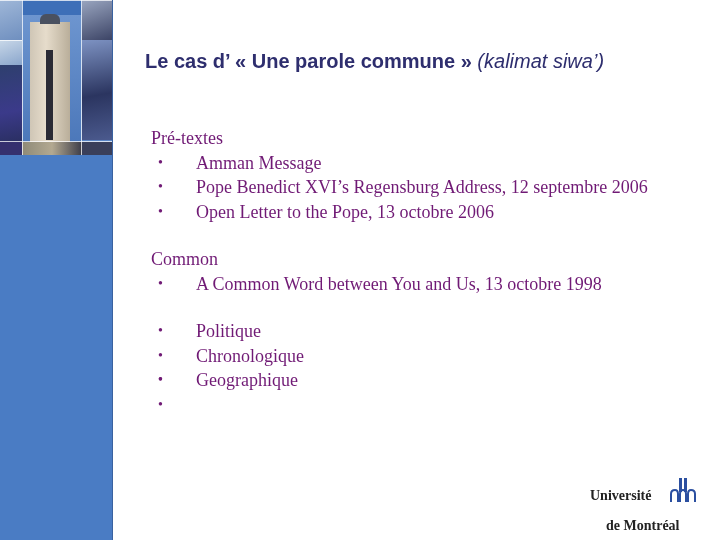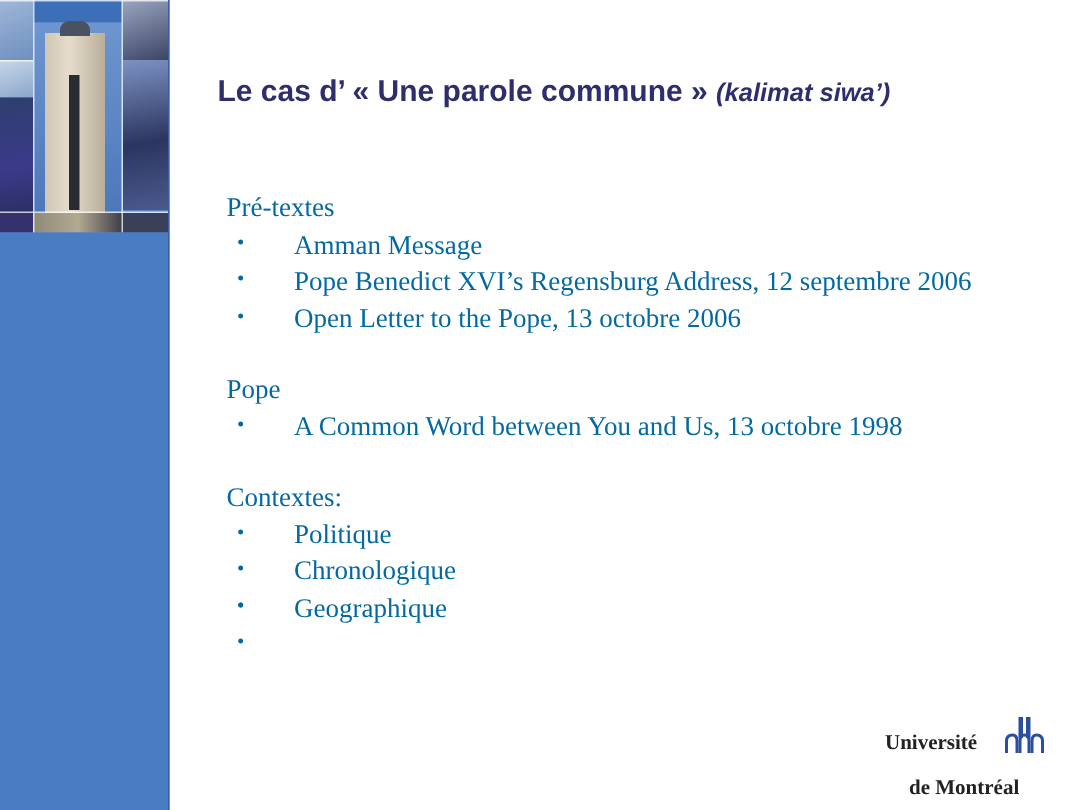--- a/index.html
+++ b/index.html
@@ -33,23 +33,23 @@
     .tile-j { left: 0; top: 142px; width: 22px; height: 13px; background: #35306e; }
     .gridline-h { position: absolute; left: 0; width: 112px; height: 1px; background: rgba(255,255,255,0.75); }
     .gridline-v { position: absolute; top: 0; width: 1px; height: 155px; background: rgba(255,255,255,0.75); }
 
     .title {
       position: absolute; left: 145px; top: 50px; white-space: nowrap;
       font-family: "Liberation Sans", sans-serif; color: #2e2e6e;
       font-size: 20px;
     }
     .title .main { font-weight: bold; }
-    .title .sub { font-style: italic; font-size: 17px; font-weight: bold; }
+    .title .sub { font-style: italic; font-size: 20px; font-weight: normal; }
 
-    .content { position: absolute; left: 151px; top: 126px; color: #0369a1; font-size: 18px; line-height: 24.5px; }
+    .content { position: absolute; left: 151px; top: 126px; color: #701a75; font-size: 18px; line-height: 24.5px; }
     .section { margin-bottom: 23px; }
     .heading { white-space: nowrap; }
     .item { position: relative; padding-left: 45px; white-space: nowrap; }
     .bullet { position: absolute; left: 7px; top: 0; font-size: 14px; }
     .it { }
 
     .logo { position: absolute; left: 588px; top: 478px; width: 120px; height: 44px; }
     .logo-text { font-family: "Liberation Serif", serif; color: #222; font-size: 14px; line-height: 15px; font-weight: bold; position: absolute; }
     .logo-line1 { left: 2px; top: 10px; }
     .logo-line2 { left: 18px; top: 40px; }
@@ -85,25 +85,24 @@
 </div>
 
 <div class="content" id="content">
     <div class="section">
       <div class="heading">Pré-textes</div>
       <div class="item"><span class="bullet">•</span><span>Amman Message</span></div>
       <div class="item"><span class="bullet">•</span><span>Pope Benedict XVI’s </span><span class="it">Regensburg Address</span><span>, 12 septembre 2006</span></div>
       <div class="item"><span class="bullet">•</span><span class="it">Open Letter to the Pope</span><span>, 13 octobre 2006</span></div>
     </div>
     <div class="section">
-      <div class="heading">Pope</div>
+      <div class="heading">Common</div>
       <div class="item"><span class="bullet">•</span><span class="it">A Common Word between You and Us</span><span>, 13 octobre 1998</span></div>
     </div>
     <div class="section">
-      <div class="heading">Contextes:</div>
       <div class="item"><span class="bullet">•</span><span>Politique</span></div>
       <div class="item"><span class="bullet">•</span><span>Chronologique</span></div>
       <div class="item"><span class="bullet">•</span></div>
       <div class="item"><span class="bullet">•</span><span>Geographique</span></div>
       <div class="item"><span class="bullet">•</span></div>
     </div>
   </div>
 
 <div class="logo">
   <svg class="logo-icon" viewBox="0 0 26 24">

